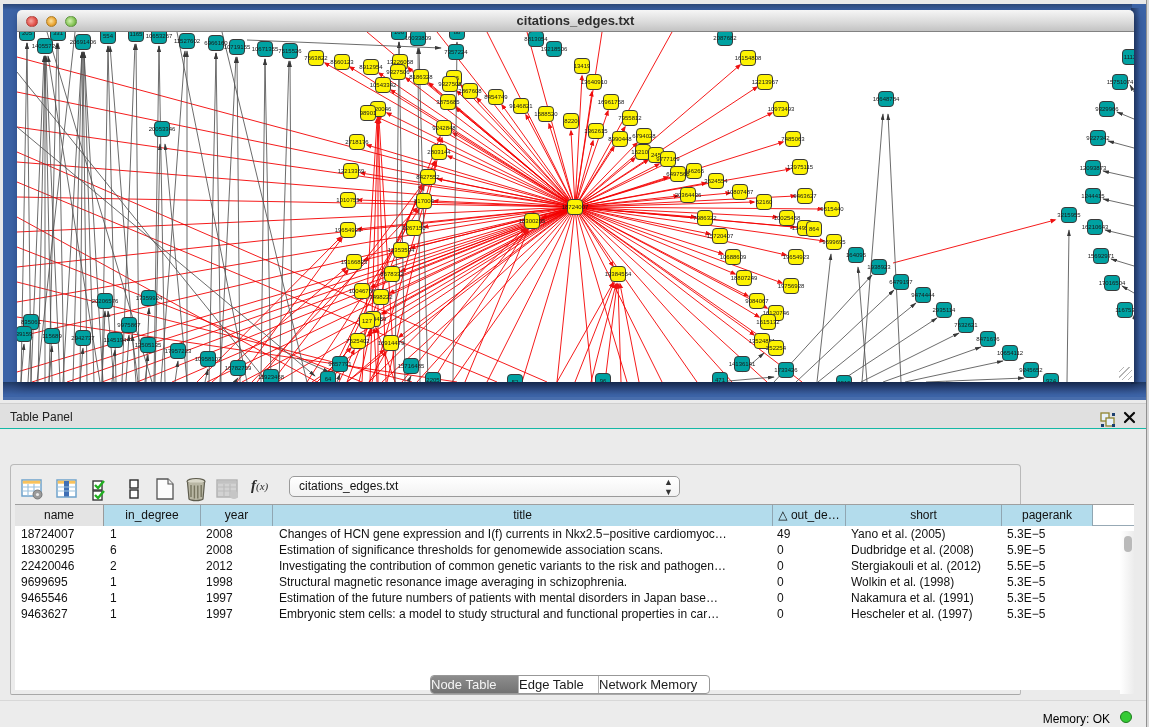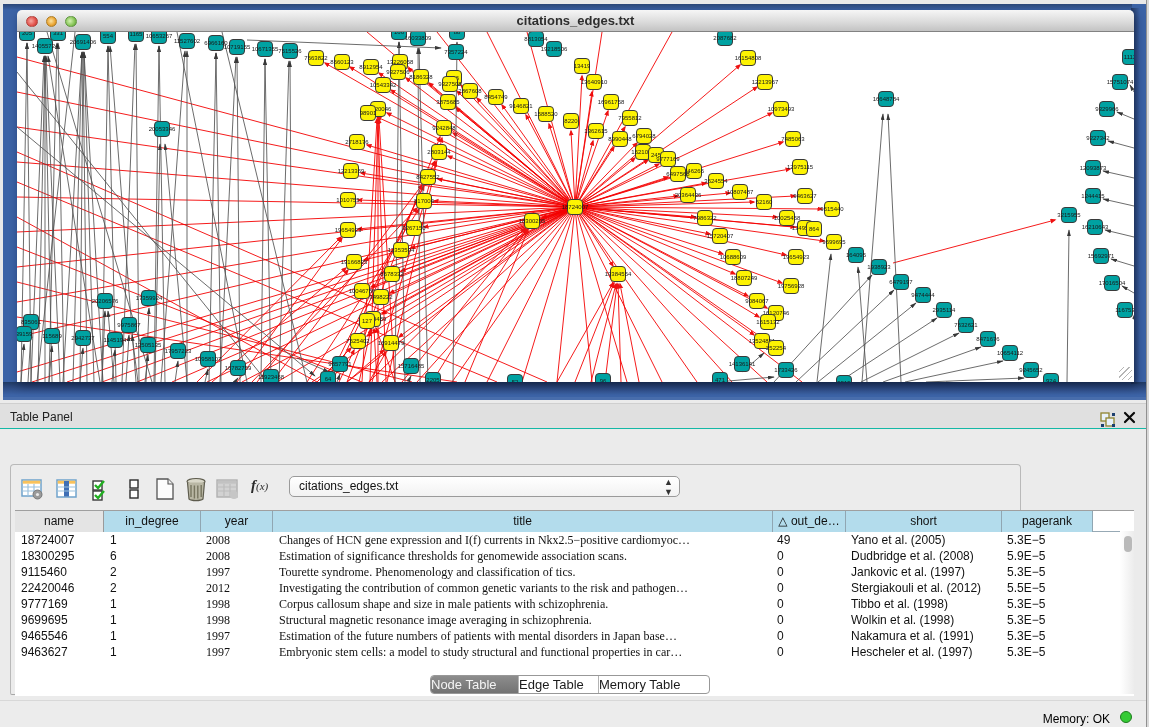--- a/index.html
+++ b/index.html
@@ -17,27 +17,27 @@
 svg .nl { font-family:"Liberation Sans",sans-serif; font-size:6px; fill:#1a1a1a; text-anchor:middle; }
 #grip { position:absolute; right:2px; bottom:2px; width:13px; height:13px;
   background:repeating-linear-gradient(135deg, transparent 0 3px, #b5b5b5 3px 4px); }
 #panel { position:absolute; left:0; top:400px; width:1146px; height:327px; background:#ebebeb; }
 #phdr { position:absolute; left:0; top:3px; width:100%; height:26px; background:#e0e0e0; border-top:1px solid #cfcfcf; border-bottom:1px solid #14b8a6; }
 #phdr span { position:absolute; left:10px; top:6px; font-size:12px; color:#222; }
 #pbody { position:absolute; left:10px; top:39px; width:1011px; height:231px; background:#ececec; border:1px solid #b9b9b9; border-bottom:1px solid #a8a8a8; border-radius:4px 4px 2px 2px;margin-top:25px; }
 .tico { position:absolute; top:12px; }
 #combo { position:absolute; left:278px; top:11px; width:391px; height:21px; background:linear-gradient(#ffffff,#f2f2f2); border:1px solid #9a9a9a; border-radius:5px; font-size:12px; color:#111; line-height:19px; padding-left:9px; }
 #combo .ud { position:absolute; right:6px; top:0px; font-size:9px; color:#333; line-height:10px; }
-#tbl { position:absolute; left:4px; top:45px; width:1119px; height:186px; background:#fff; overflow:hidden; border-top:1px solid #9f9f9f; }
+#tbl { position:absolute; left:4px; top:39px; width:1119px; height:186px; background:#fff; overflow:hidden; border-top:1px solid #9f9f9f; }
 #thead { height:21px; background:#fff; border-bottom:1px solid #97a9b5; white-space:nowrap; font-size:12px; color:#111; }
 #thead .h { display:inline-block; height:21px; line-height:21px; text-align:center; border-right:1px solid #90a6b2; vertical-align:top; background:#b3dcec; }
 .tr { height:16px; white-space:nowrap; font-size:12px; color:#111; }
 .c { display:inline-block; height:16px; line-height:16px; overflow:hidden; vertical-align:top; }
 .c0 { width:89px; padding-left:6px; } .c1 { width:97px; padding-left:6px; }
-.c2 { width:72px; padding-left:5px;font-family:Liberation Serif, serif; } .c3 { width:500px; padding-left:6px;font-family:Liberation Serif, serif; }
+.c2 { width:72px; padding-left:5px; } .c3 { width:500px; padding-left:6px; }
 .c4 { width:73px; padding-left:4px; } .c5 { width:156px; padding-left:5px; }
 .c6 { width:91px; padding-left:5px; }
 #vsb { position:absolute; left:1109px; top:66px; width:14px; height:163px; background:linear-gradient(90deg,#ffffff,#ececec); }
 #vsb .th { position:absolute; left:4px; top:5px; width:8px; height:16px; border-radius:4px; background:#b9b9b9; }
 #tabs { position:absolute; left:430px; top:275px; height:19px; border:1px solid #989898; border-radius:4px; overflow:hidden; background:#fff; font-size:13px; }
 #tabs .seg { display:inline-block; height:19px; line-height:18px; text-align:left; color:#1c1c1c; border-right:1px solid #b3b3b3; vertical-align:top; }
 #tabs .sel { background:linear-gradient(#8d8d8d,#6f6f6f); color:#f4f4f4; }
 #sbar { position:absolute; left:0; top:300px; width:1146px; height:27px; background:#ececec; border-top:1px solid #d8d8d8; }
 #sbar span { position:absolute; right:36px; top:11px; font-size:12px; color:#000000;margin-left:16px; }
 #sbar .dot { position:absolute; right:14px; top:10px; width:12px; height:12px; border-radius:50%; background:#35cb35; border:1.5px solid #1e7a1e; }
@@ -652,30 +652,28 @@
       <rect x="2.7" y="3.7" width="18.6" height="3" fill="#c2c2c2"></rect>
       <path d="M2 10 h20 M2 14 h20 M9 7 v13 M15 7 v13" stroke="#bcbcbc" stroke-width="1.2"></path>
       <circle cx="19" cy="18" r="4" fill="#c6c6c6"></circle>
     </svg>
     <div class="tico" style="left:240px; top:12px; font-size:15px; font-style:italic; font-family:'Liberation Serif',serif; color:#2a2a2a;"><b>f</b><span style="font-size:11px;">(x)</span></div>
     <div id="combo">citations_edges.txt<div class="ud">▲<br>▼</div></div>
     <div id="tbl">
       <div id="thead"><span class="h" style="width:89px; background:#e4e4e4; border-right:1px solid #9a9a9a;">name</span><span class="h" style="width:97px;">in_degree</span><span class="h" style="width:72px;">year</span><span class="h" style="width:500px;">title</span><span class="h" style="width:73px;">△ out_de…</span><span class="h" style="width:156px;">short</span><span class="h" style="width:91px;">pagerank</span></div>
       <div class="tr"><div class="c c0">18724007</div><div class="c c1">1</div><div class="c c2">2008</div><div class="c c3">Changes of HCN gene expression and I(f) currents in Nkx2.5−positive cardiomyoc…</div><div class="c c4">49</div><div class="c c5">Yano et al. (2005)</div><div class="c c6">5.3E−5</div></div>
 <div class="tr"><div class="c c0">18300295</div><div class="c c1">6</div><div class="c c2">2008</div><div class="c c3">Estimation of significance thresholds for genomewide association scans.</div><div class="c c4">0</div><div class="c c5">Dudbridge et al. (2008)</div><div class="c c6">5.9E−5</div></div>
-<div class="tr"><div class="c c0">9115460</div><div class="c c1">2</div><div class="c c2">1997</div><div class="c c3">Tourette syndrome. Phenomenology and classification of tics.</div><div class="c c4">0</div><div class="c c5">Jankovic et al. (1997)</div><div class="c c6">5.3E−5</div></div>
 <div class="tr"><div class="c c0">22420046</div><div class="c c1">2</div><div class="c c2">2012</div><div class="c c3">Investigating the contribution of common genetic variants to the risk and pathogen…</div><div class="c c4">0</div><div class="c c5">Stergiakouli et al. (2012)</div><div class="c c6">5.5E−5</div></div>
-<div class="tr"><div class="c c0">9777169</div><div class="c c1">1</div><div class="c c2">1998</div><div class="c c3">Corpus callosum shape and size in male patients with schizophrenia.</div><div class="c c4">0</div><div class="c c5">Tibbo et al. (1998)</div><div class="c c6">5.3E−5</div></div>
 <div class="tr"><div class="c c0">9699695</div><div class="c c1">1</div><div class="c c2">1998</div><div class="c c3">Structural magnetic resonance image averaging in schizophrenia.</div><div class="c c4">0</div><div class="c c5">Wolkin et al. (1998)</div><div class="c c6">5.3E−5</div></div>
 <div class="tr"><div class="c c0">9465546</div><div class="c c1">1</div><div class="c c2">1997</div><div class="c c3">Estimation of the future numbers of patients with mental disorders in Japan base…</div><div class="c c4">0</div><div class="c c5">Nakamura et al. (1991)</div><div class="c c6">5.3E−5</div></div>
 <div class="tr"><div class="c c0">9463627</div><div class="c c1">1</div><div class="c c2">1997</div><div class="c c3">Embryonic stem cells: a model to study structural and functional properties in car…</div><div class="c c4">0</div><div class="c c5">Hescheler et al. (1997)</div><div class="c c6">5.3E−5</div></div>
 
     </div>
     <div id="vsb">
         <div class="th"></div>
       </div>
   </div>
-  <div id="tabs"><span class="seg sel" style="width:88px;">Node Table</span><span class="seg" style="width:80px;">Edge Table</span><span class="seg" style="width:110px; border-right:none;">Memory Table</span></div>
+  <div id="tabs"><span class="seg sel" style="width:88px;">Node Table</span><span class="seg" style="width:80px;">Edge Table</span><span class="seg" style="width:110px; border-right:none;">Network Memory</span></div>
   <div id="sbar">
       <span>Memory: OK</span>
       <div class="dot"></div>
     </div>
 </div>
 <div id="rstrip"></div>
 </body></html>

